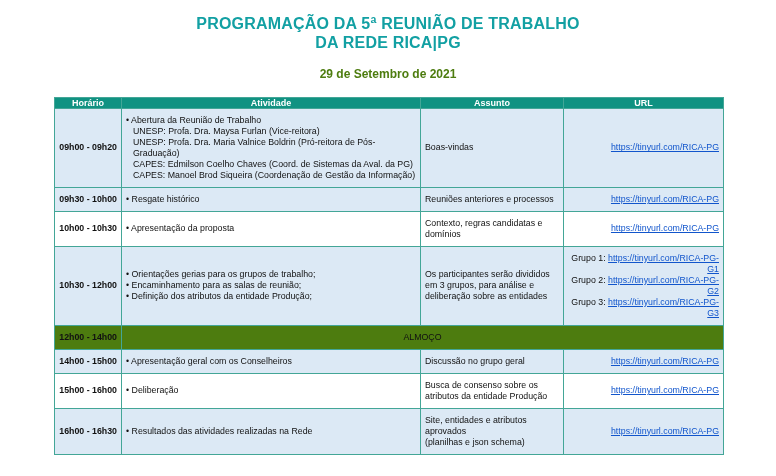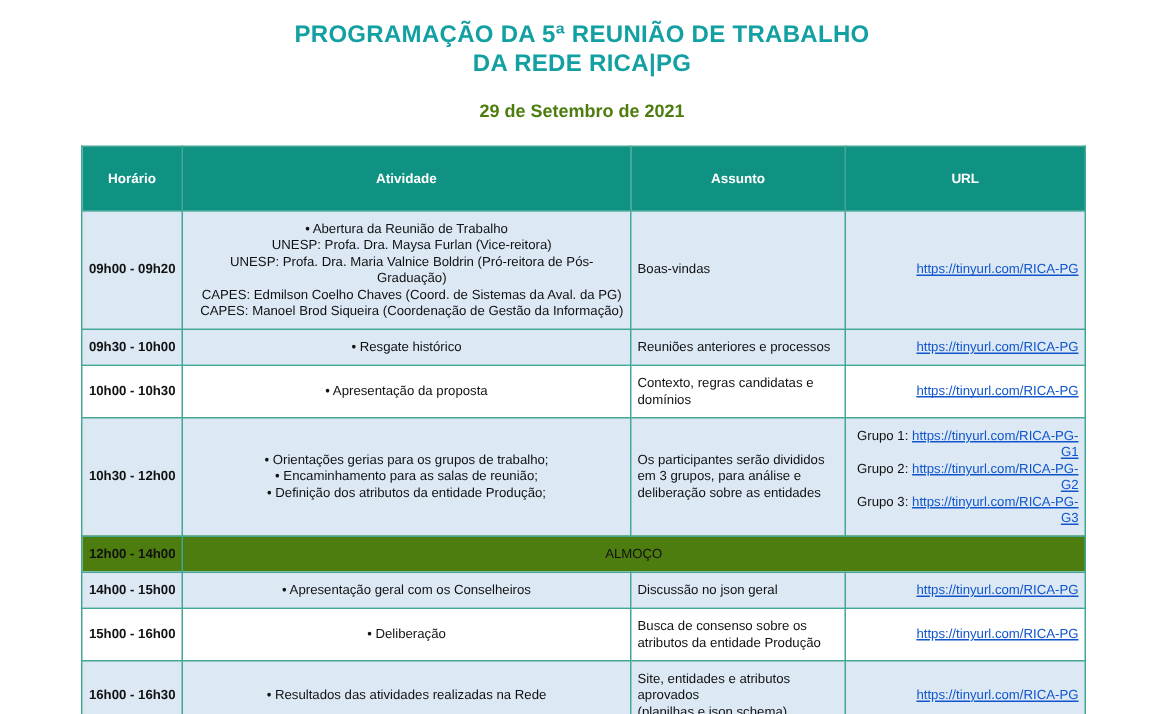--- a/index.html
+++ b/index.html
@@ -29,42 +29,42 @@
     border-collapse: collapse;
     table-layout: fixed;
     width: 669px;
     margin: 16px 0 0 54px;
   }
   table.program th {
     background: #109282;
     color: #ffffff;
     font-size: 9px;
     font-weight: bold;
-    padding: 16px 2px;
+    padding: 0 2px;
     border: 1px solid #43A697;
     text-align: center;
   }
   table.program td {
     border: 1px solid #43A697;
     font-size: 8.8px;
     color: #111111;
     vertical-align: middle;
     padding: 6px 4px;
     line-height: 1.25;
     background: #ffffff;
   }
   col.c-time    { width: 67px; }
   col.c-act     { width: 299px; }
   col.c-subj    { width: 143px; }
   col.c-url     { width: 160px; }
   tr.blue td  { background: #DCE9F5; }
   tr.white td { background: #ffffff; }
   tr.gray td  { background: #4d7c0f; }
   td.time { font-weight: bold; text-align: right; }
-  td.activity { padding-left: 12px; padding-right: 6px; text-align: center; }
+  td.activity { padding-left: 12px; padding-right: 6px; }
   td.activity .line.c { padding-left: 7px; }
   td.subject { padding-left: 6px; padding-right: 4px; white-space: pre-line; }
   td.url { text-align: right; }
   td.lunch { text-align: center; }
   td.url a { color: #1155CC; text-decoration: underline; cursor: pointer; }
 </style>
 </head>
 <body>
 
 <div class="page">
@@ -137,21 +137,21 @@
         </tr>
         <tr class="gray">
           <td class="time">12h00 - 14h00</td>
           <td class="lunch" colspan="3">ALMOÇO</td>
         </tr>
         <tr class="blue">
           <td class="time">14h00 - 15h00</td>
           <td class="activity">
             <div class="line b">• Apresentação geral com os Conselheiros</div>
           </td>
-          <td class="subject">Discussão no json geral</td>
+          <td class="subject">Discussão no grupo geral</td>
           <td class="url">
             <div><a href="#">https://tinyurl.com/RICA-PG</a></div>
           </td>
         </tr>
         <tr class="white">
           <td class="time">15h00 - 16h00</td>
           <td class="activity">
             <div class="line b">• Deliberação</div>
           </td>
           <td class="subject">Busca de consenso sobre os atributos da entidade Produção</td>

